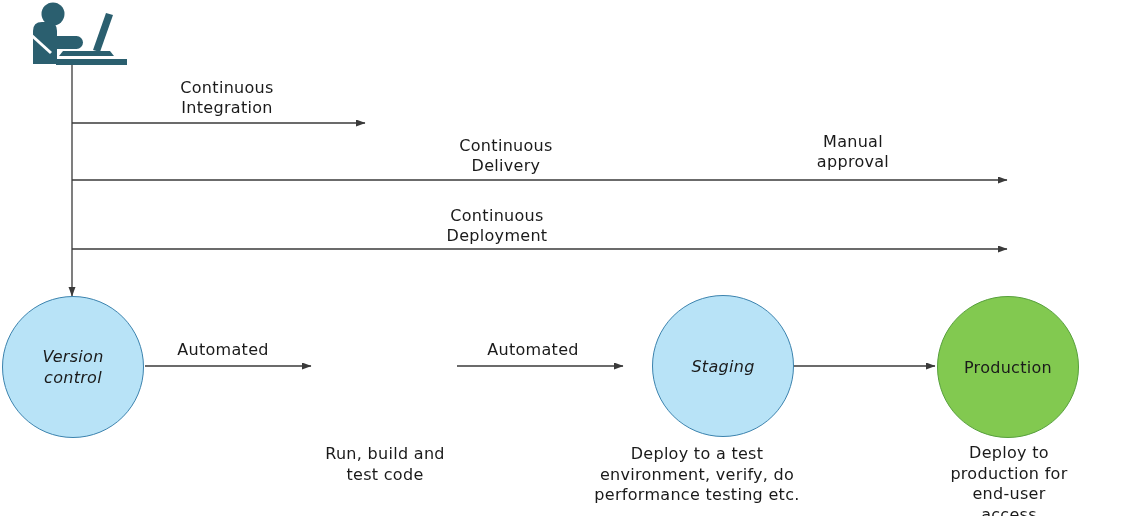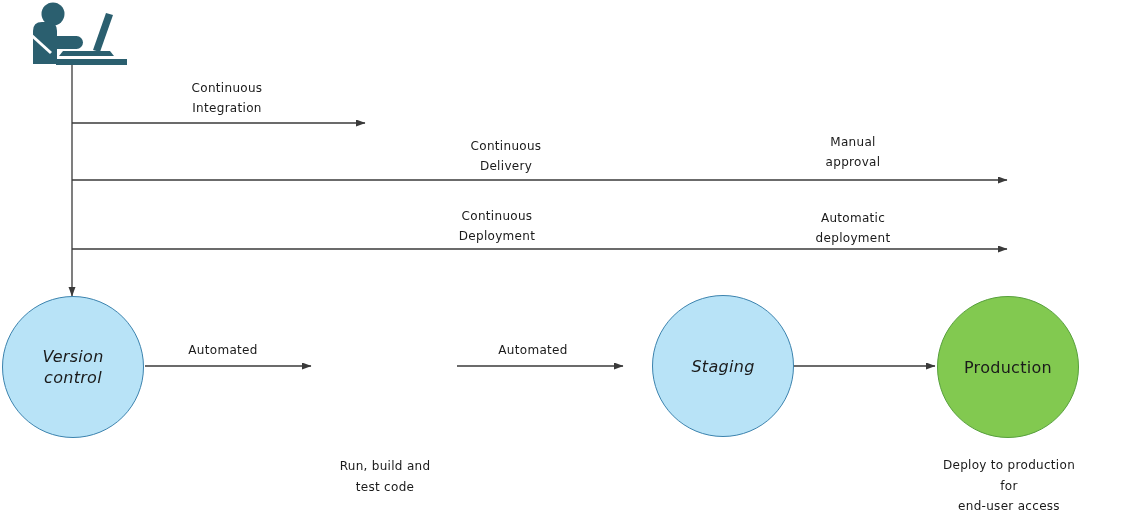--- a/index.html
+++ b/index.html
@@ -23,24 +23,24 @@
   .stage.blue{background:#B8E3F7;border:1.5px solid #3C83AE;font-style:italic;}
   .stage.green{background:#82C950;border:1.5px solid #57A03C;text-align:right;}
   .stage-label{
     font-size:16px;line-height:21px;
     white-space:pre-line;letter-spacing:.3px;
   }
   .flow-label,.gate-label,.connector-label,.caption{
     position:absolute;
     transform:translateX(-50%);
     text-align:center;
-    font-size:12px;line-height:20px;
+    font-size:16px;line-height:20px;
     white-space:pre-line;letter-spacing:.3px;
   }
-  .caption{line-height:20.5px;margin-top:12px;}
+  .caption{line-height:20.5px;}
 </style>
 </head>
 <body>
 
 <div class="canvas">
 
   <svg class="layer" width="1143" height="516" viewBox="0 0 1143 516">
     <defs>
       <marker id="ah" markerWidth="10" markerHeight="8" refX="9" refY="3.5" orient="auto" markerUnits="userSpaceOnUse">
         <path d="M0,0 L9.5,3.5 L0,7 Z" fill="#3A3A3A"></path>
@@ -69,35 +69,36 @@
   </svg>
 
   <div class="flow-label" style="left:227px;top:78px">Continuous
 Integration</div>
   <div class="flow-label" style="left:506px;top:136px">Continuous
 Delivery</div>
   <div class="gate-label" style="left:853px;top:132px">Manual
 approval</div>
   <div class="flow-label" style="left:497px;top:206px">Continuous
 Deployment</div>
-  <div class="gate-label" style="left:853px;top:208px">Automatic
-deployment</div>
 
   <div class="connector-label" style="left:223px;top:340px">Automated</div>
   <div class="connector-label" style="left:533px;top:340px">Automated</div>
 
   <div class="stage blue" style="left:2px;top:296px">
     <span class="stage-label">Version
 control</span>
   </div>
   <div class="stage blue" style="left:652px;top:295px">
     <span class="stage-label">Staging</span>
   </div>
   <div class="stage green" style="left:937px;top:296px">
     <span class="stage-label">Production</span>
   </div>
 
   <div class="caption" style="left:385px;top:444px">Run, build and
 test code</div>
+  <div class="caption" style="left:697px;top:444px">Deploy to a test
+environment, verify, do
+performance testing etc.</div>
   <div class="caption" style="left:1009px;top:443px">Deploy to production for
 end-user access</div>
 
 </div>
 
 </body></html>

